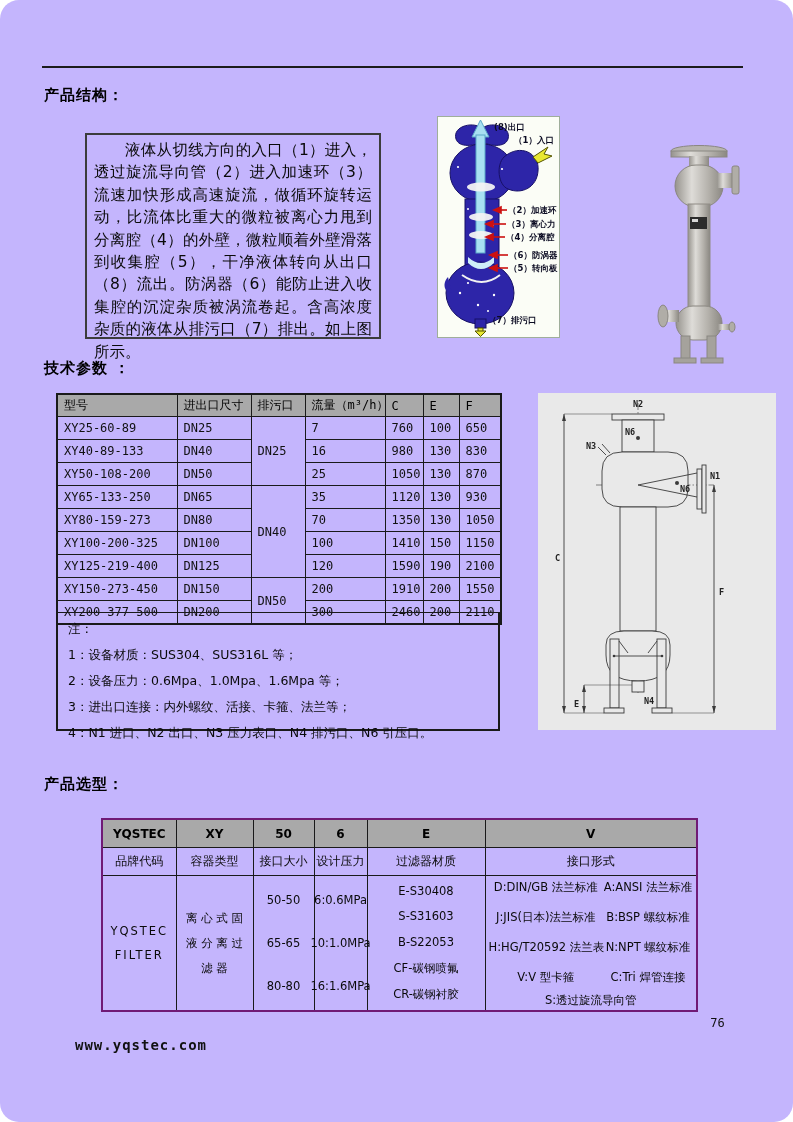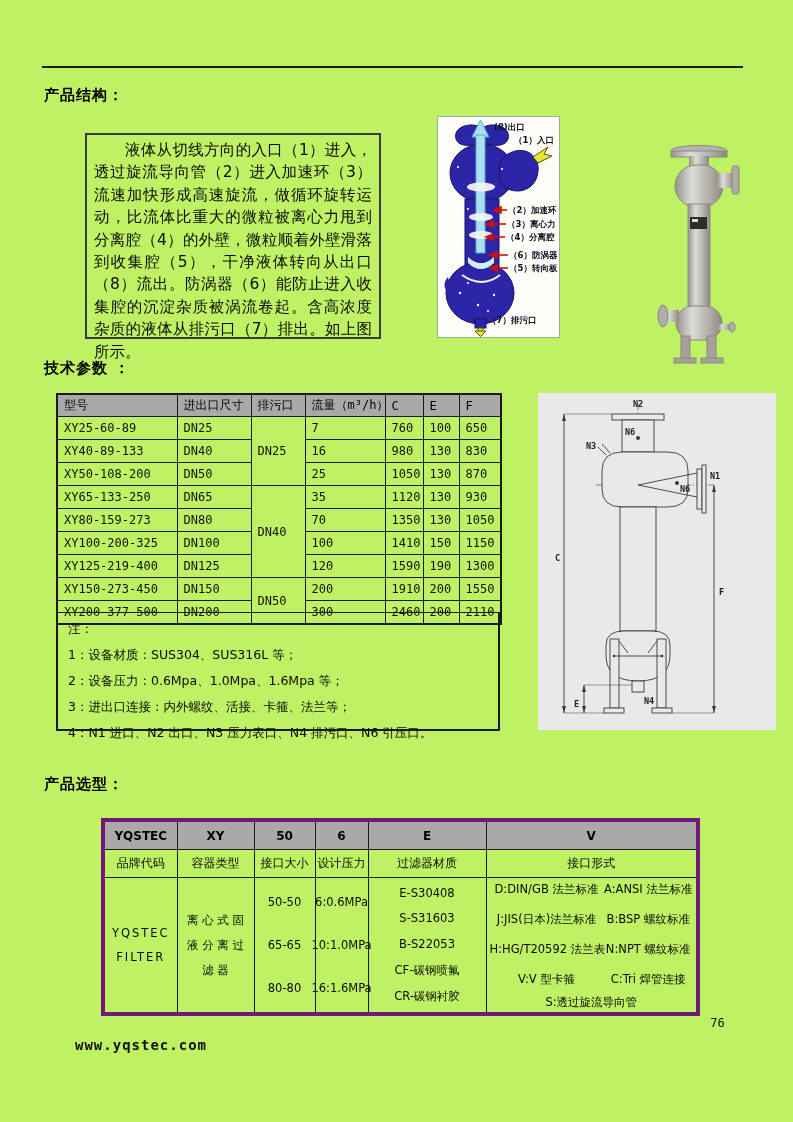--- a/index.html
+++ b/index.html
@@ -1,17 +1,17 @@
 <!DOCTYPE html>
 <html><head>
 <meta charset="utf-8">
 <style>
   html,body{margin:0;padding:0;background:#fff;}
-  .page{position:relative;width:793px;height:1122px;background:#bef264;overflow:hidden;
-        font-family:"DejaVu Sans",sans-serif;color:#111;}
+  .page{position:relative;width:793px;height:1122px;background:#c4b5fd;overflow:hidden;
+        font-family:"DejaVu Sans",sans-serif;color:#111;border-radius:19px;}
   .abs{position:absolute;}
   .rule-top{left:42px;top:66px;width:701px;border-top:2px solid #1c1c1c;height:0;}
   .sec-heading{font-size:15px;font-weight:bold;color:#000;letter-spacing:1px;}
   #h-structure{left:44px;top:86px;}
   #h-params{left:44px;top:359px;}
   #h-selection{left:44px;top:775px;}
 
   
   .desc-box{left:85px;top:133px;width:296px;height:206px;border:2px solid #3c3c3c;box-sizing:border-box;
             padding:4px 7px 0 7px;}
@@ -37,21 +37,21 @@
   .tech-table{border:2px solid #1a1a1a;}
   .notes-box{left:56px;top:612px;width:444px;height:119px;border:2px solid #1a1a1a;border-top:1px solid #1a1a1a;
              box-sizing:border-box;padding:3px 10px;}
   .notes-box div{font-size:12.5px;line-height:26px;white-space:nowrap;color:#0a0a0a;}
 
   
   .drawing-panel{left:538px;top:393px;width:238px;height:337px;background:#e9e9e9;font-weight:bold;}
   .drawing-panel svg text{font-size:8.5px;fill:#222;font-family:"DejaVu Sans Mono",monospace;}
 
   
-  .sel-table{left:101px;top:818px;width:595px;font-size:12px;border:4px solid #701a75;}
+  .sel-table{left:101px;top:818px;width:595px;font-size:12px;border:2px solid #701a75;}
   .sel-table th,.sel-table td{border:1px solid #1a1a1a;text-align:center;vertical-align:middle;color:#0a0a0a;}
   .sel-table th{background:#a9a9a9;height:25px;font-size:12px;color:#000;}
   .sel-table td.fieldrow{height:25px;}
   .sel-table td.bodycell{height:108px;font-size:11.5px;padding:2px 1px;}
   .stack{display:flex;flex-direction:column;justify-content:space-around;align-items:center;height:100%;}
   .stack.tight{justify-content:center;gap:10px;}
   .brand-line{letter-spacing:2px;}
   .if-grid{display:grid;grid-template-columns:56% 44%;row-gap:15px;align-items:center;padding:2px 2px;}
   .if-grid span{white-space:nowrap;font-size:11.5px;}
   .if-bottom{text-align:center;margin-top:6px;font-size:11.5px;}
@@ -245,21 +245,21 @@
             <td>1410</td>
             <td>150</td>
             <td>1150</td>
           </tr>
           <tr>
             <td>XY125-219-400</td>
             <td>DN125</td>
             <td>120</td>
             <td>1590</td>
             <td>190</td>
-            <td>1300</td>
+            <td>2100</td>
           </tr>
           <tr>
             <td>XY150-273-450</td>
             <td>DN150</td>
             <td rowspan="2">DN50</td>
             <td>200</td>
             <td>1910</td>
             <td>200</td>
             <td>1550</td>
           </tr>

